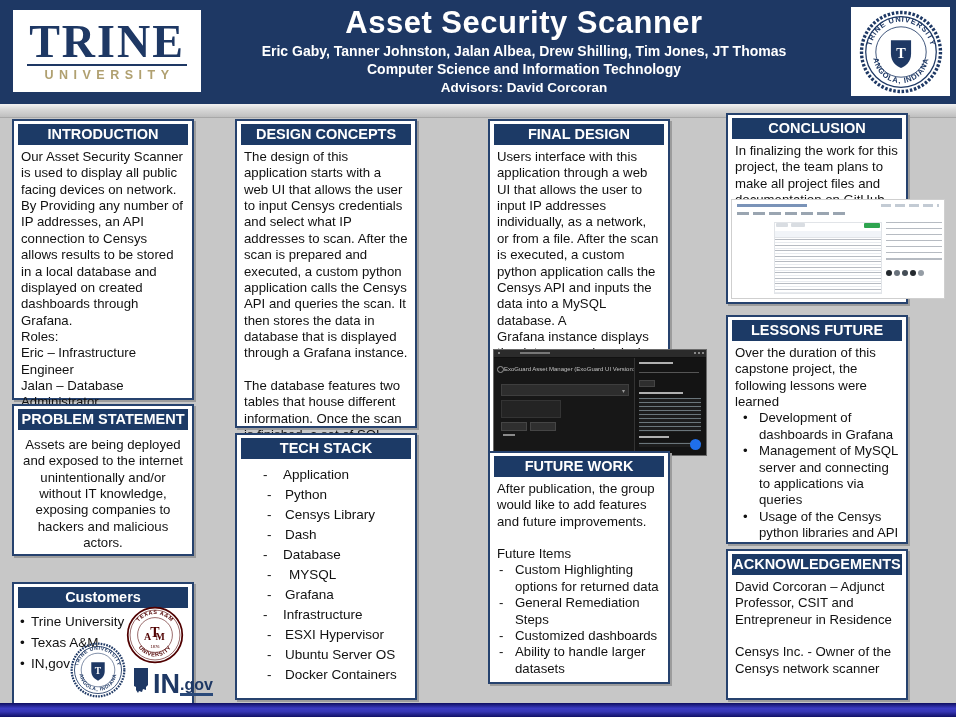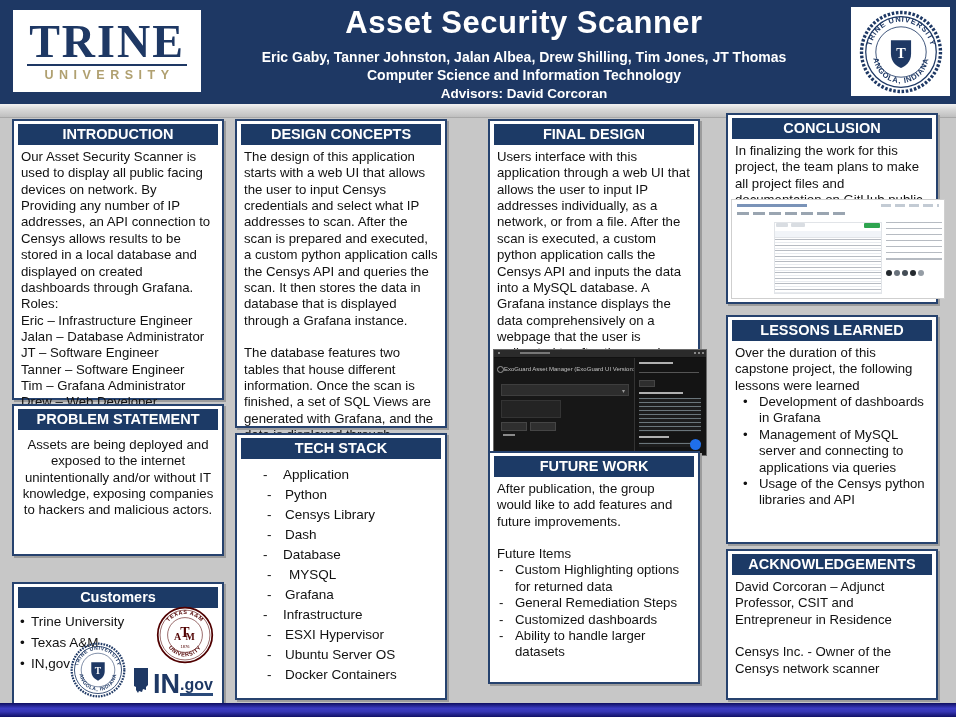--- a/index.html
+++ b/index.html
@@ -8,34 +8,34 @@
     background:#c7c7c7;
     font-family:"Liberation Sans", sans-serif;
   }
   
   .header{position:absolute;left:0;top:0;width:956px;height:104px;background:#1e3864;}
   .header-strip{position:absolute;left:0;top:104px;width:956px;height:13px;
     background:linear-gradient(180deg,#f2f2f2 0%,#d9d9d9 40%,#bfbfbf 100%);
     border-bottom:1px solid #a8a8a8;}
   .title-block{position:absolute;left:204px;right:112px;top:5px;text-align:center;color:#fff;}
   .poster-title{font-size:31px;font-weight:bold;letter-spacing:.5px;}
-  .poster-authors{font-size:14px;font-weight:bold;margin-top:8px;}
+  .poster-authors{font-size:14px;font-weight:bold;margin-top:2px;}
   .poster-dept{font-size:14px;font-weight:bold;margin-top:2px;}
   .poster-advisors{font-size:13.5px;font-weight:bold;margin-top:3px;}
   
   .trine-logo{position:absolute;left:13px;top:10px;width:188px;height:82px;background:#fff;
     display:flex;flex-direction:column;align-items:center;justify-content:center;}
   .trine-word{font-family:"Liberation Serif", serif;font-size:46px;font-weight:600;
     color:#1e3864;line-height:.95;letter-spacing:2px;}
   .trine-rule{width:160px;border-top:2px solid #1e3864;margin:1px 0 2px;}
   .trine-univ{font-size:12.5px;letter-spacing:5.5px;color:#b0a070;font-weight:bold;margin-left:5px;}
   .seal-box{position:absolute;left:851px;top:7px;width:99px;height:89px;background:#fff;
     display:flex;align-items:center;justify-content:center;}
   
-  .box{position:absolute;width:212px;background:#fff;border:2px solid #26426e;
+  .box{position:absolute;width:182px;background:#fff;border:2px solid #26426e;
     box-shadow:2px 2px 0 #9c9c9c;box-sizing:border-box;}
   .c1{left:12px}.c2{left:235px}.c3{left:488px}.c4{left:726px}
   .sec-head{margin:3px 4px 2px;background:#1c3a66;color:#fff;font-weight:bold;
     font-size:14.5px;text-align:center;padding:2px 0 3px;}
   .body{padding:2px 7px;font-size:13.2px;line-height:1.24;color:#111;}
   .preline{white-space:pre-line;}
   .center{text-align:center;padding-top:5px;}
   
   .ts{font-size:13.5px;line-height:1.48;color:#111;padding:4px 4px 0 0;}
   .ts-l1{position:relative;padding-left:28px;margin-left:18px;}
@@ -304,21 +304,21 @@
         <span class="gh-avatar" style="background:#6a737d;"></span>
         <span class="gh-avatar" style="background:#444d56;"></span>
         <span class="gh-avatar" style="background:#24292e;"></span>
         <span class="gh-avatar" style="background:#959da5;"></span>
       </div>
     </div>
   </div>
 </div>
 
 <div class="box c4" style="top:315px;height:229px;">
-  <div class="sec-head">LESSONS LEARNED</div>
+  <div class="sec-head">LESSONS FUTURE</div>
   <div class="body">
     <div class="preline">Over the duration of this capstone project, the following lessons were learned</div>
     <div class="bullet-item">Development of dashboards in Grafana</div>
     <div class="bullet-item">Management of MySQL server and connecting to applications via queries</div>
     <div class="bullet-item">Usage of the Censys python libraries and API</div>
   </div>
 </div>
 
 <div class="box c4" style="top:549px;height:151px;">
   <div class="sec-head">ACKNOWLEDGEMENTS</div>

